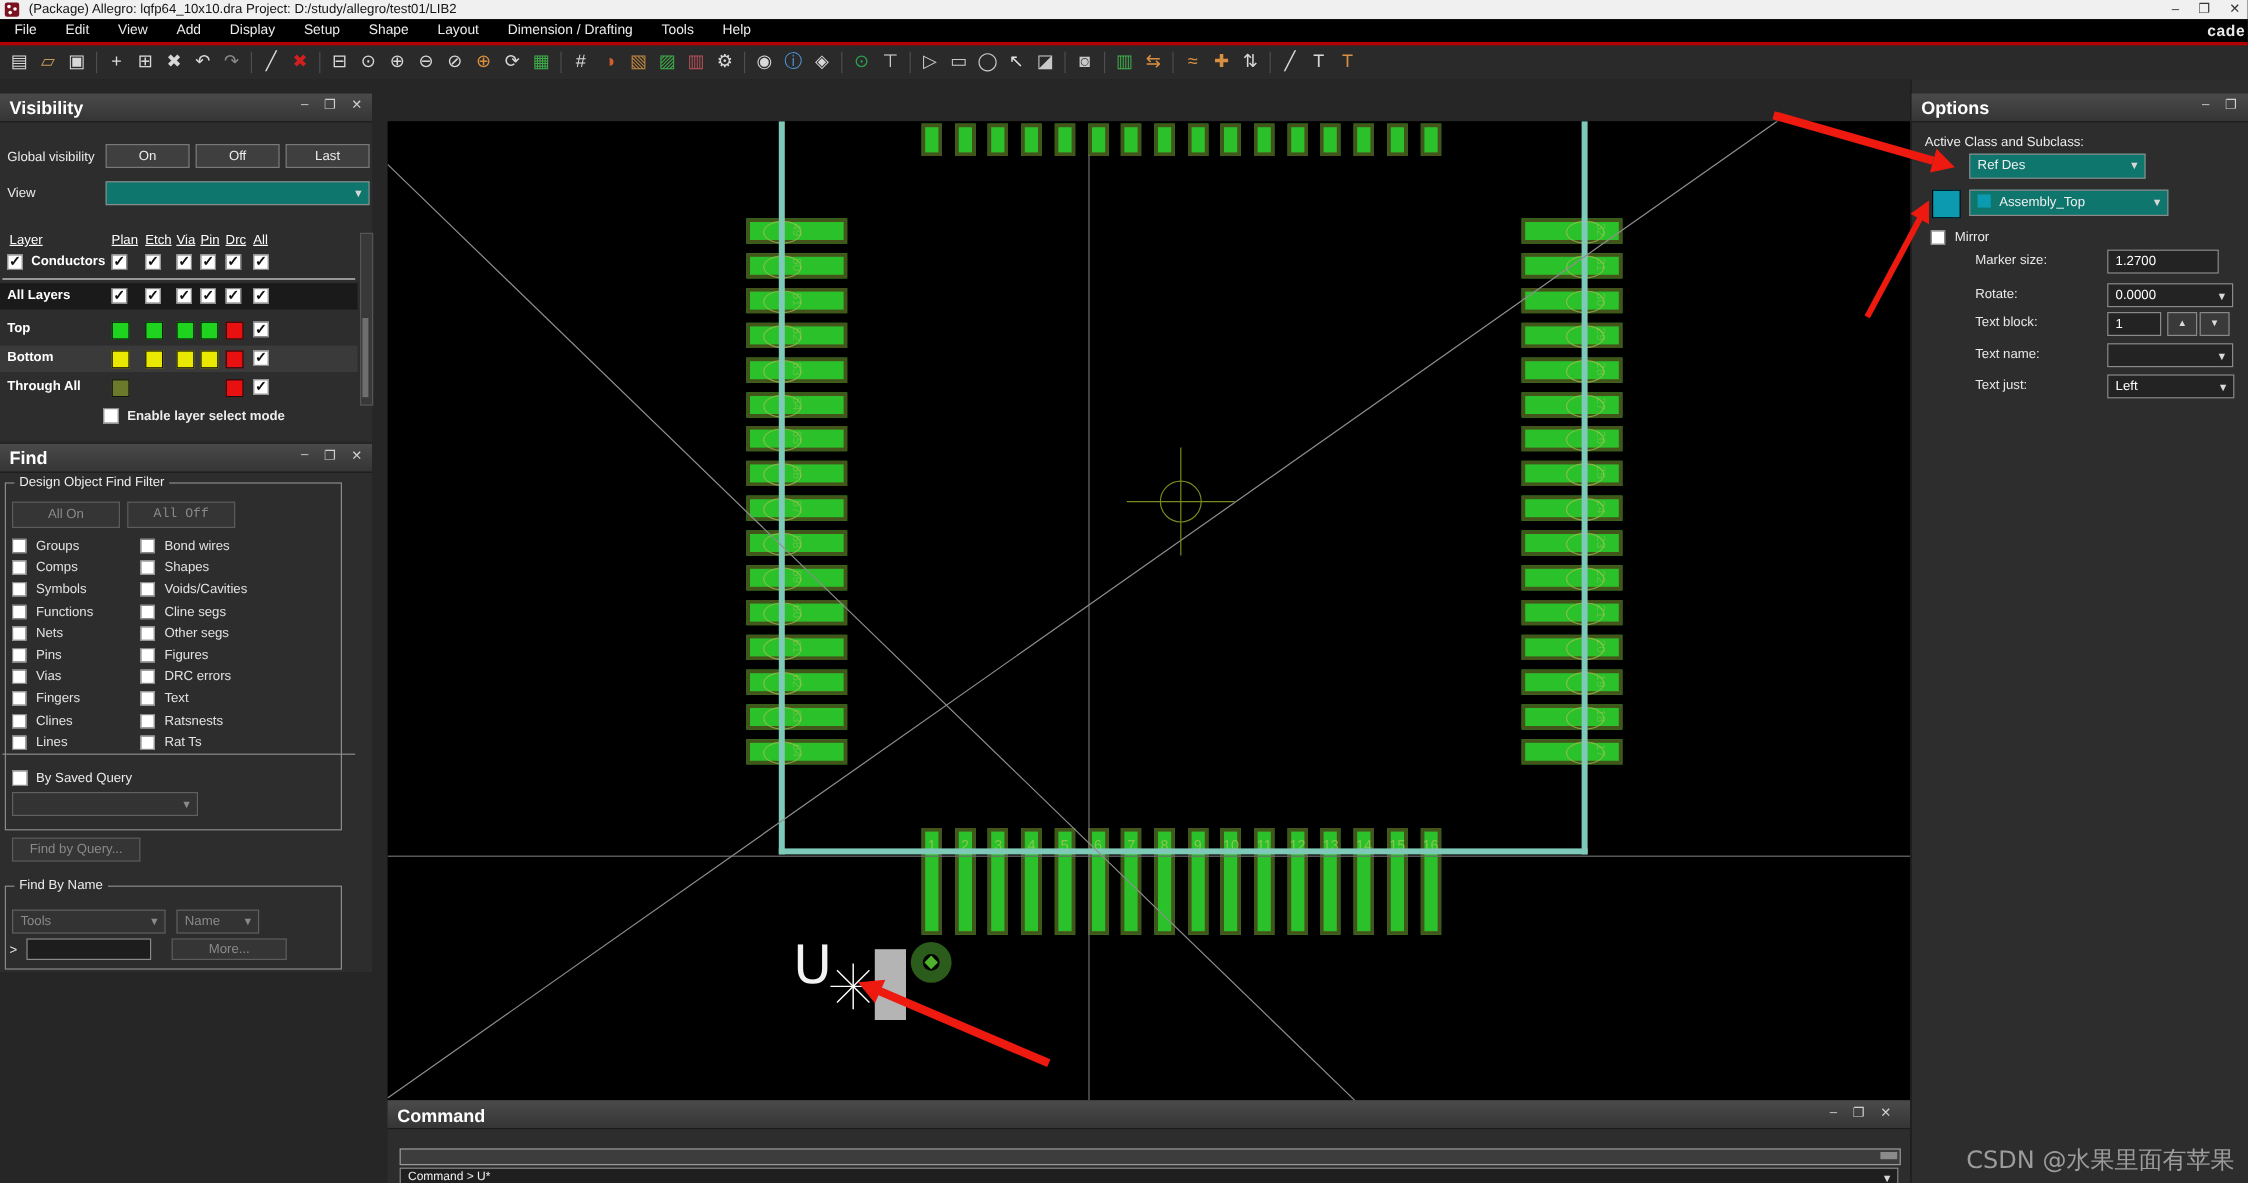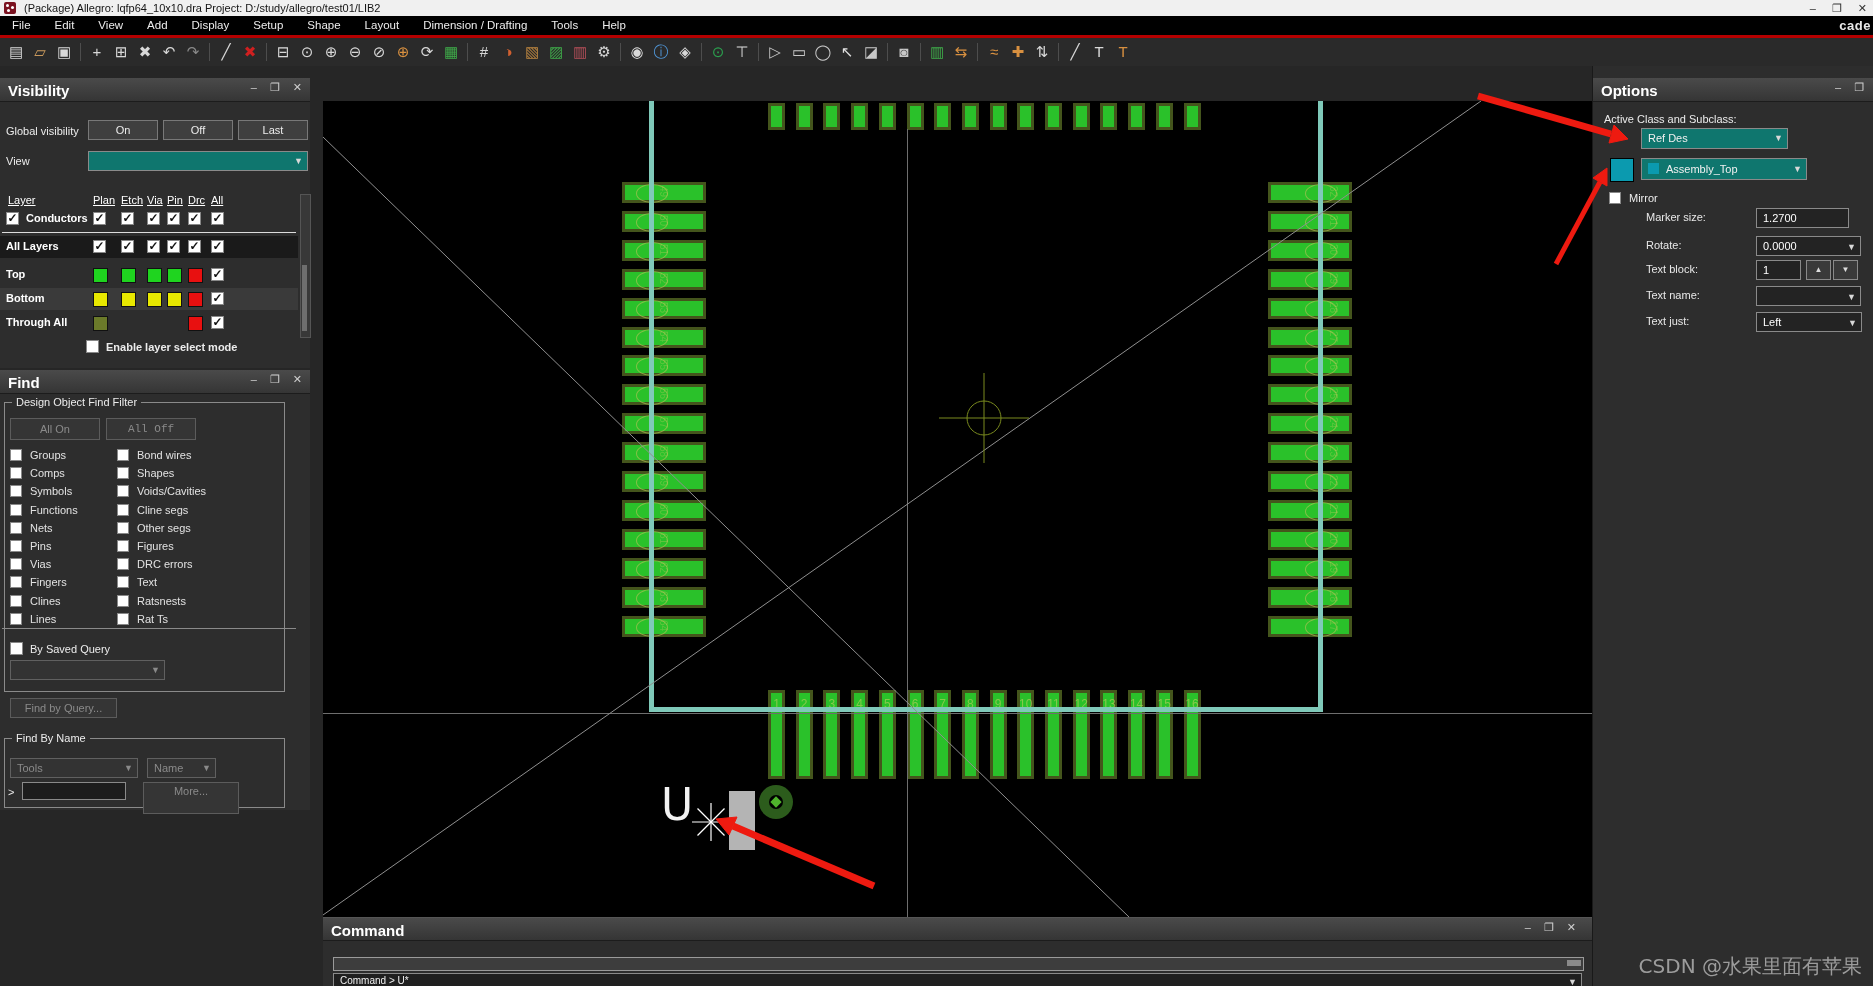--- a/index.html
+++ b/index.html
@@ -344,21 +344,21 @@
     <div class="combo dis" style="left:10px;top:290px;width:155px;">
         <span class="arr" style="color:#8a8a8a;">▼</span>
       </div>
     <div class="btn dis" style="left:10px;top:328px;width:107px;">Find by Query...</div>
     <div class="grp" style="left:4px;top:368px;width:279px;height:68px;"></div>
     <span class="grplbl" style="left:12px;top:362px;">Find By Name</span>
     <div class="combo dis" style="left:10px;top:388px;width:128px;"><span>Tools</span><span class="arr" style="color:#8a8a8a;">▼</span></div>
     <div class="combo dis" style="left:147px;top:388px;width:69px;"><span>Name</span><span class="arr" style="color:#8a8a8a;">▼</span></div>
     <span class="lbl" style="left:8px;top:416px;">&gt;</span>
     <div class="combo" style="left:22px;top:412px;width:104px;height:18px;background:#1d1d1d;"></div>
-    <div class="btn dis" style="left:143px;top:412px;width:96px;height:32px;line-height:16px;">More...</div>
+    <div class="btn dis" style="left:143px;top:412px;width:96px;height:18px;line-height:16px;">More...</div>
   </div>
 
 
   <div class="canvas" id="canvas">
     <div id="canvas-objects">
         <div class="pad" style="left:445px;top:2px;width:17px;height:27px;"></div>
         <div class="pad" style="left:445px;top:589px;width:17px;height:89px;"></div>
         <span class="pinnum" style="left:440px;top:596px;width:27px;">1</span>
         <div class="pad" style="left:299px;top:81px;width:84px;height:21px;"></div>
         <div class="pad" style="left:945px;top:81px;width:84px;height:21px;"></div>

